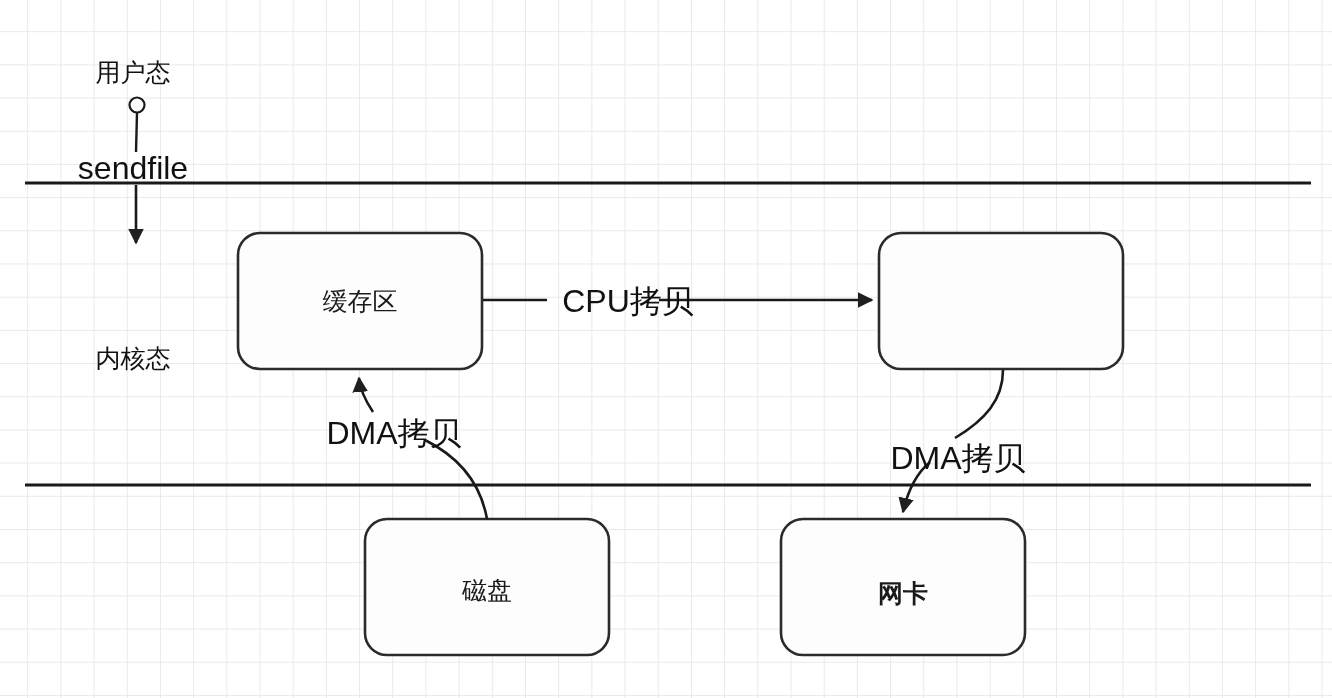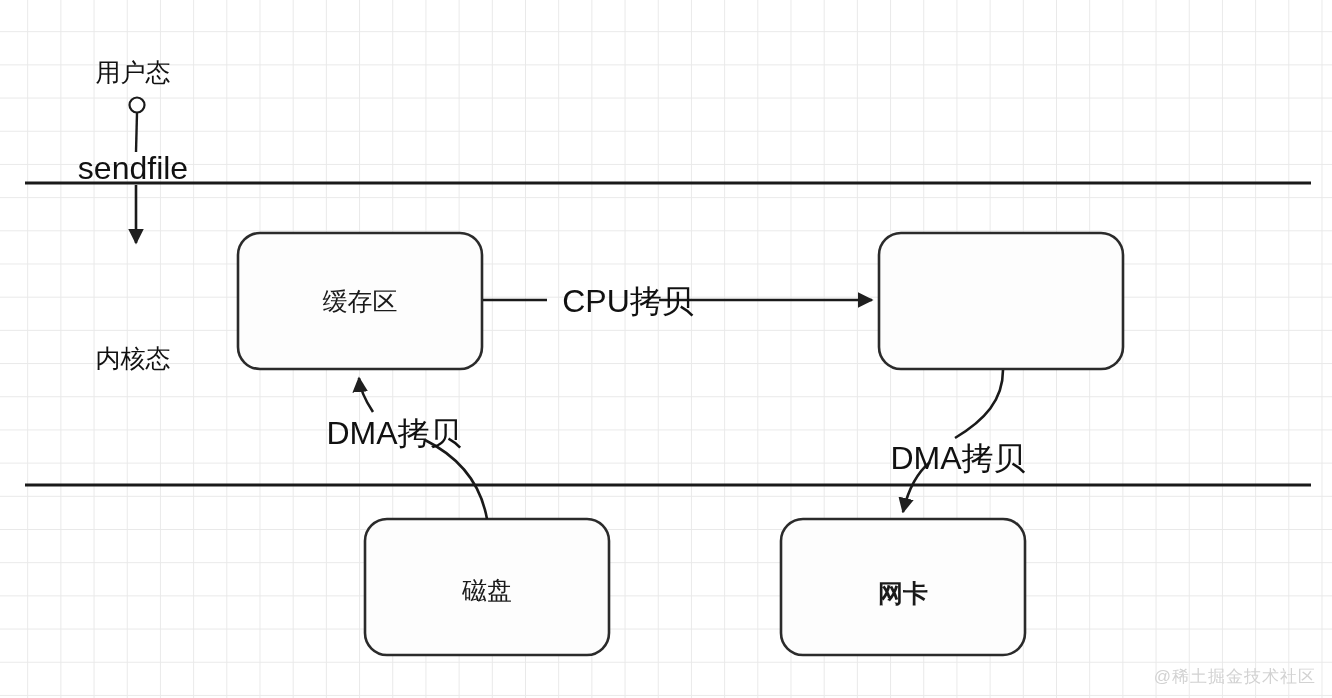--- a/index.html
+++ b/index.html
@@ -105,15 +105,14 @@
 
   <div class="node-label" style="left:360px; top:301px;">缓存区</div>
   <div class="node-label" style="left:487px; top:593px;font-family:Liberation Mono, monospace;">磁盘</div>
   <div class="node-label" style="left:903px; top:593px;font-weight:bold;">网卡</div>
 
   <div class="edge-label" style="left:133px; top:168px;">sendfile</div>
   <div class="edge-label" style="left:628px; top:301px;">CPU拷贝</div>
   <div class="edge-label" style="left:394px; top:433px;">DMA拷贝</div>
   <div class="edge-label" style="left:958px; top:458px;">DMA拷贝</div>
 
-  <div class="watermark">@稀土掘金技术社区</div>
 
 </div>
 
 </body></html>

